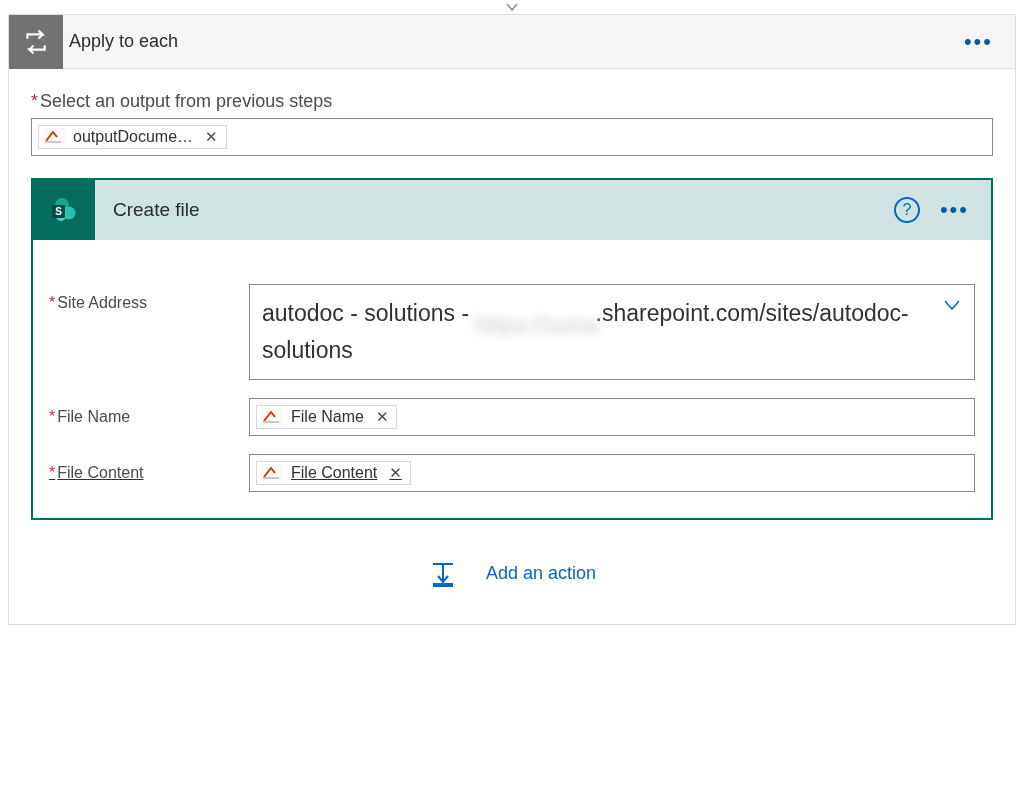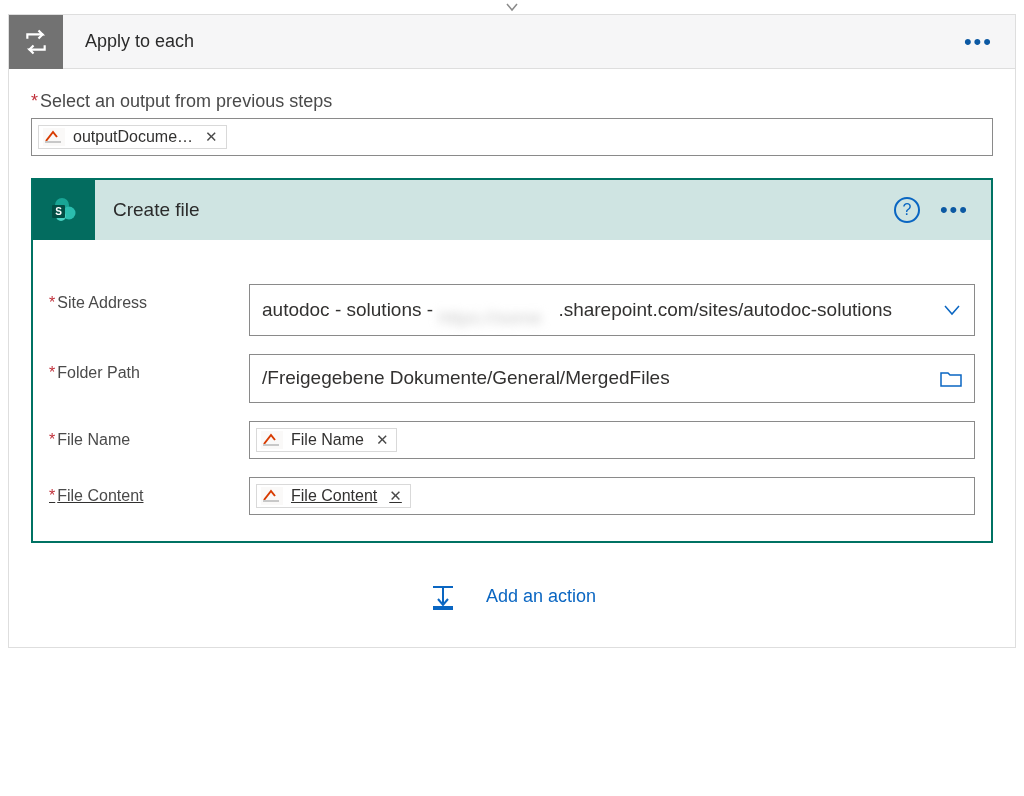--- a/index.html
+++ b/index.html
@@ -17,21 +17,21 @@
   .header-bar {
     display: flex; align-items: center; height: 54px;
     border-bottom: 1px solid #dedede;
     background: #f6f6f7;
   }
   .header-icon-box {
     width: 54px; height: 54px; display: flex; align-items: center; justify-content: center;
     background: #727272; color: #fff;
   }
   .header-title {
-    flex: 1; padding-left: 22px; font-size: 18px; color: #2b2b2b;
+    flex: 1; padding-left: 6px; font-size: 18px; color: #2b2b2b;
   }
   .header-menu {
     padding: 0 22px; color: #0c59a3; font-size: 22px; letter-spacing: 2px; cursor: pointer;
   }
 
   .section {
     padding: 22px 22px 0 22px;
   }
 
   .req-label { font-size: 18px; color: #4a4a4a; margin-bottom: 6px; }
@@ -75,22 +75,22 @@
   .inner-menu { padding: 0 22px 0 6px; color: #0c59a3; font-size: 22px; letter-spacing: 2px; cursor: pointer; }
 
   .form-body { background: #fff; padding: 20px 16px 26px 16px; margin-top: 24px; }
   .form-row { display: flex; align-items: flex-start; margin-bottom: 18px; }
   .form-row:last-child { margin-bottom: 0; text-decoration: underline; }
   .form-label { width: 200px; font-size: 16px; color: #4a4a4a; padding-top: 10px; }
   .form-label .star { color: #c0303a; margin-right: 2px; }
   .form-control { flex: 1; }
 
   .select-box {
-    border: 1px solid #8a8a8a; display: flex; align-items: center;
-    min-height: 42px; padding: 10px 12px; font-size: 19px; color: #323130;
+    border: 1px solid #8a8a8a; display: flex; align-items: flex-start;
+    min-height: 42px; padding: 10px 12px; font-size: 23px; color: #323130;
   }
   .select-text { flex: 1; line-height: 1.6; }
   .chevron { color: #0a66c2; cursor: pointer; padding-left: 10px; }
   .folder-btn { color: #0a66c2; cursor: pointer; padding-left: 10px; }
 
   .redact {
     display: inline-block; width: 120px; height: 16px; background: transparent;
     filter: blur(5px);
     border-radius: 2px; vertical-align: middle;
     color: #c9c9c9;
@@ -178,35 +178,20 @@
             </div>
             <span class="chevron">
               <svg width="20" height="20" viewBox="0 0 20 20">
                   <path d="M3 6 L10 14 L17 6" fill="none" stroke="#0a66c2" stroke-width="1.5"></path>
                 </svg>
             </span>
           </div>
         </div>
       </div>
 
-      <div class="form-row">
-        <div class="form-label">
-          <span class="star">*</span><span>Folder Path</span>
-        </div>
-        <div class="form-control">
-          <div class="select-box" style="padding:8px 12px;">
-            <div class="select-text">/Freigegebene Dokumente/General/MergedFiles</div>
-            <span class="folder-btn">
-              <svg width="22" height="18" viewBox="0 0 22 18">
-                  <path d="M1 3 H8 L10 5 H21 V16 H1 Z" fill="none" stroke="#0a66c2" stroke-width="1.5"></path>
-                </svg>
-            </span>
-          </div>
-        </div>
-      </div>
 
       <div class="form-row">
         <div class="form-label">
           <span class="star">*</span><span>File Name</span>
         </div>
         <div class="form-control">
           <div class="token-field">
             <span class="token">
               <span class="token-icon">
                 <svg width="22" height="16" viewBox="0 0 22 16">

